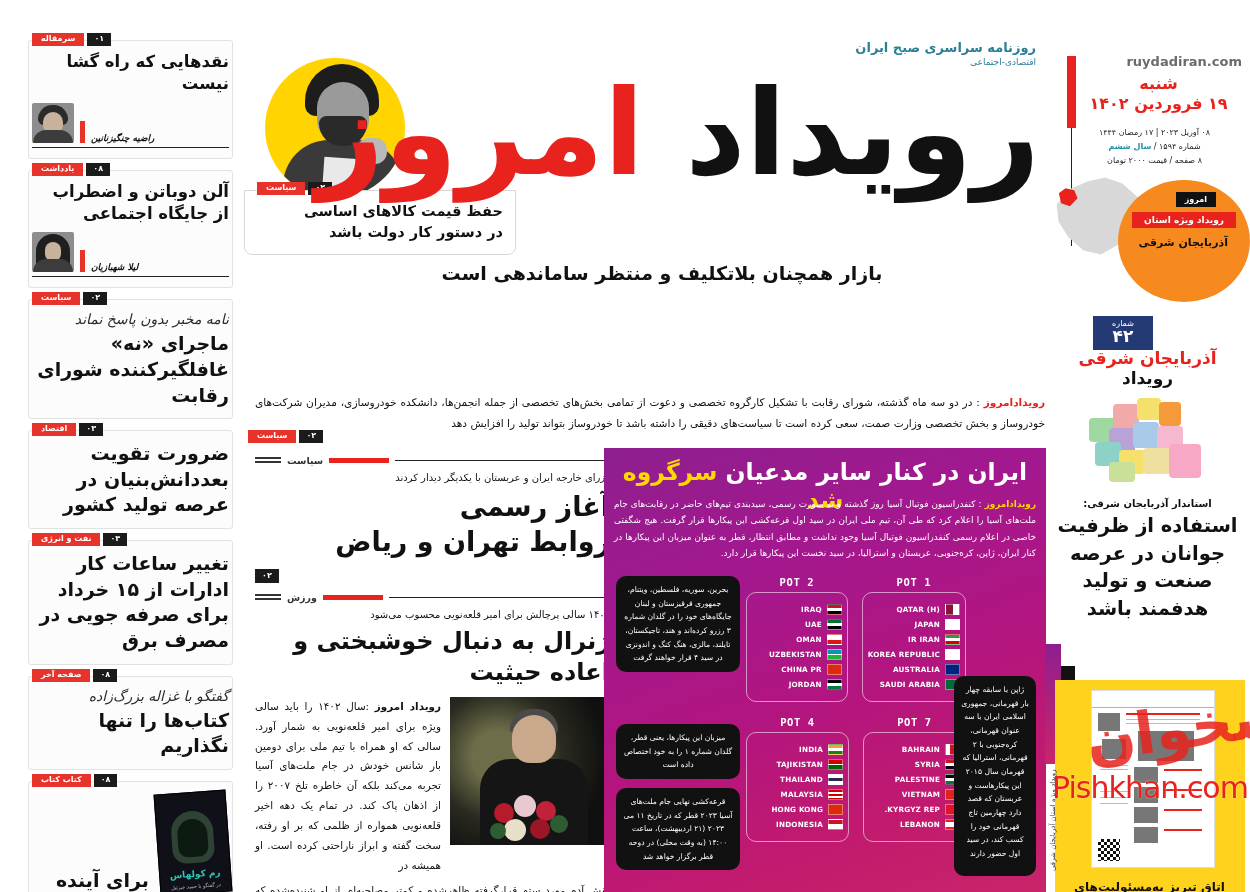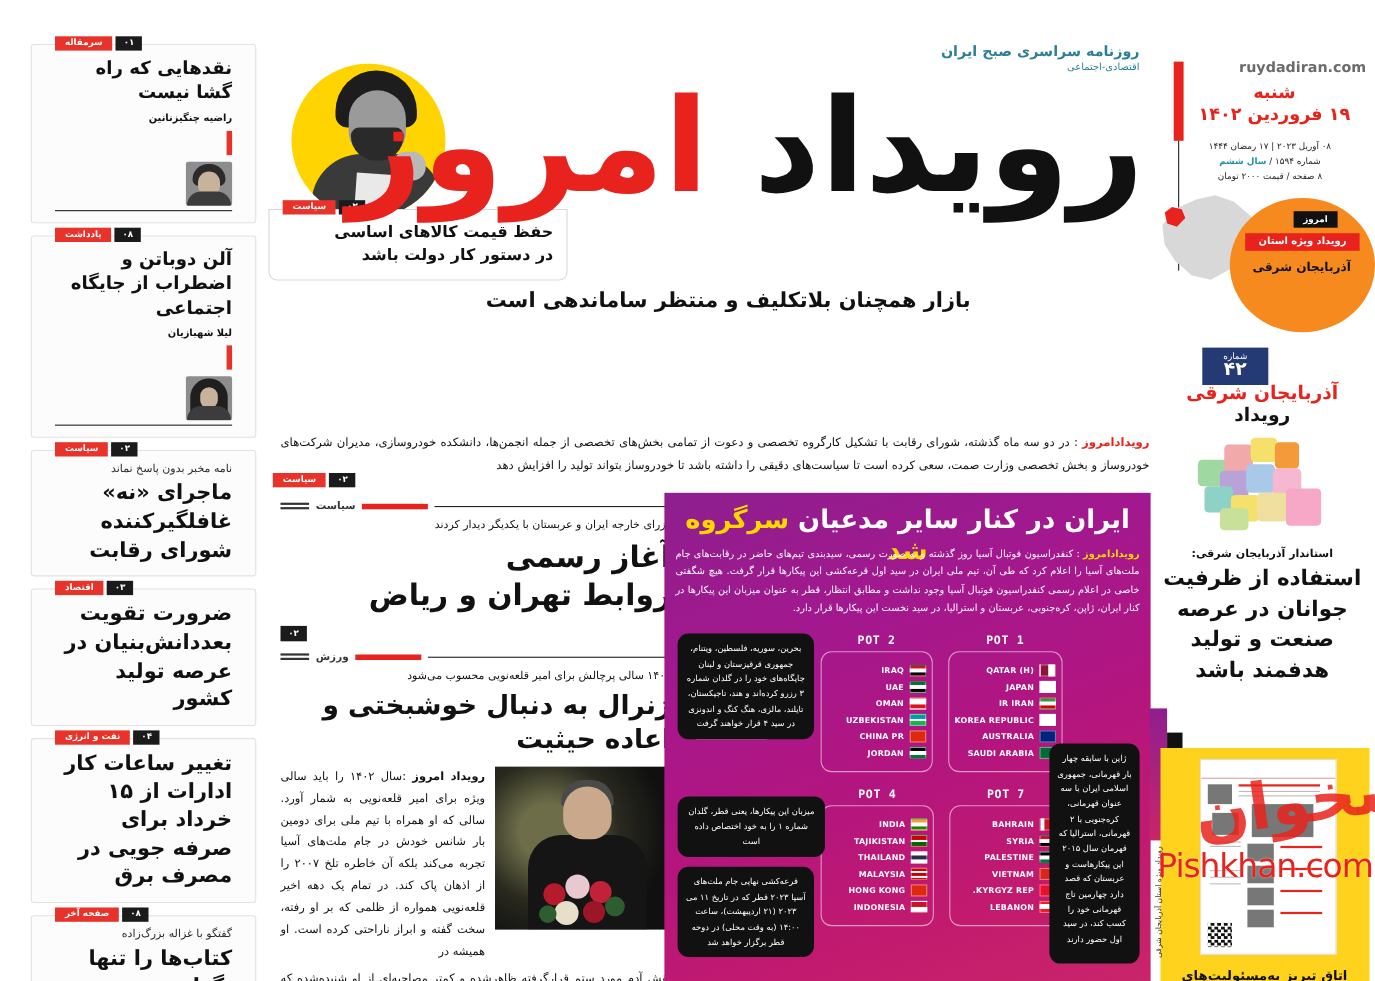--- a/index.html
+++ b/index.html
@@ -8,34 +8,34 @@
     width:1250px;height:892px;overflow:hidden;
     font-family:"DejaVu Sans","Liberation Sans",sans-serif;
     color:#111;position:relative;
   }
   .page{position:relative;width:1250px;height:892px;background:#fff;}
 
   
   .left-rail{position:absolute;left:28px;top:40px;width:205px;}
   .card{
     background:#fcfcfc;border:1px solid #e2e2e2;border-radius:3px;
-    margin-bottom:11px;padding:8px 21px 10px;position:relative;
+    margin-bottom:11px;padding:8px 3px 10px;position:relative;
   }
   .tagrow{display:flex;flex-direction:row-reverse;justify-content:flex-start;
           align-items:center;gap:3px;margin:-16px 0 5px 0;}
   .tag{background:#e8332a;color:#fff;font-size:8px;font-weight:bold;
        padding:2px 9px 3px;letter-spacing:.2px;line-height:1;}
   .tag.dark{background:#1b1b1b;padding:2px 7px 3px;}
   .hl{font-weight:bold;text-align:right;line-height:1.35;}
   .hl.s2{font-size:16.5px;}
   .hl.s3{font-size:19px;}
-  .kicker{font-size:10px;text-align:right;color:#2a2a2a;margin-bottom:3px;line-height:1.3;}
-  .byline-row{display:flex;flex-direction:column;
+  .kicker{font-size:14px;text-align:right;color:#2a2a2a;margin-bottom:3px;line-height:1.3;font-style:italic;}
+  .byline-row{display:flex;flex-direction:row;align-items:flex-end;
               justify-content:flex-end;gap:6px;margin-top:7px;
-              border-bottom:1px solid #222;padding-bottom:4px;}
+              border-bottom:1px solid #222;padding-bottom:4px;font-style:italic;}
   .byline{font-size:9px;font-weight:bold;}
   .redbar{width:5px;height:22px;background:#e8332a;display:inline-block;}
   .headshot{width:42px;height:40px;border-radius:2px;overflow:hidden;
             position:relative;background:#8d8d8d;flex:0 0 auto;}
   .headshot .hair{position:absolute;left:50%;top:2px;transform:translateX(-50%);
      width:30px;height:20px;background:#2b2b2b;border-radius:15px 15px 6px 6px;}
   .headshot .face{position:absolute;left:50%;top:9px;transform:translateX(-50%);
      width:20px;height:22px;background:#c9b29c;border-radius:10px 10px 9px 9px;}
   .headshot .body{position:absolute;left:50%;bottom:0;transform:translateX(-50%);
      width:40px;height:13px;background:#3c3c3c;border-radius:14px 14px 0 0;}
@@ -165,21 +165,21 @@
      background:#2b2b6e;border-radius:0 0 5px 5px;}
   .afc-logo .l1{position:absolute;left:0;right:0;top:56px;text-align:center;
      font-size:9px;font-weight:bold;color:#10104a;letter-spacing:.5px;}
   .afc-logo .l2{position:absolute;left:0;right:0;top:66px;text-align:center;
      font-size:12.5px;font-weight:bold;color:#10104a;letter-spacing:-.2px;}
 
   .blk-note{position:absolute;background:#111;border-radius:10px;color:#fff;
      font-size:7.6px;line-height:1.8;text-align:center;direction:rtl;padding:7px 7px;
      box-sizing:border-box;}
   #note-left1{left:12px;top:128px;width:124px;}
-  #note-left2{left:12px;top:276px;width:134px;}
+  #note-left2{left:12px;top:276px;width:124px;}
   #note-left3{left:12px;top:340px;width:124px;}
   #note-right1{right:10px;top:228px;width:82px;height:200px;}
 
   
   .right-rail{position:absolute;left:1045px;top:40px;width:205px;height:852px;}
   .rr-red-bar{position:absolute;left:22px;top:16px;width:9px;height:72px;background:#e8231d;}
   .rr-vline{position:absolute;left:26px;top:88px;width:1px;height:118px;background:#222;}
   .rr-site{position:absolute;right:8px;top:14px;font-size:13px;color:#6b6b6b;font-weight:bold;}
   .rr-day{position:absolute;right:8px;left:30px;top:34px;text-align:center;
      color:#e8231d;font-size:16px;font-weight:bold;}

